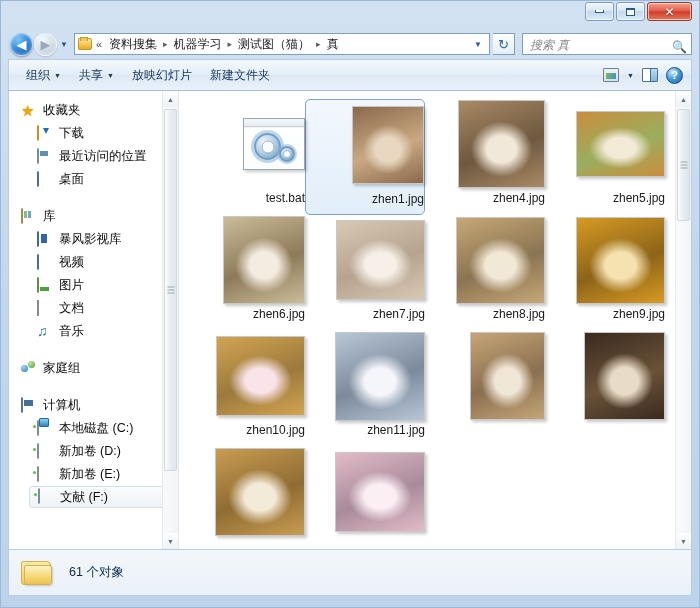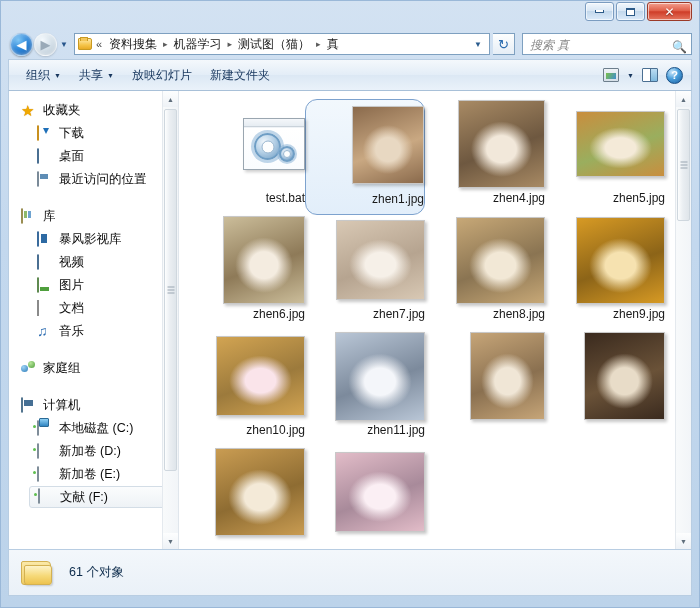--- a/index.html
+++ b/index.html
@@ -282,21 +282,21 @@
     box-shadow: 2px 2px 3px rgba(0,0,0,.22);
   }
   .tile .caption {
     font-size: 12px; color: #1a1a1a;
     margin-top: 4px; text-align: center;
     white-space: nowrap;
   }
   .tile.selected {
     background: linear-gradient(180deg,#f2f8fd 0%, #e2eefa 100%);
     border: 1px solid #7da2ce;
-    border-radius: 12px;
+    border-radius: 5px;
   }
   .bat-icon {
     width: 62px; height: 52px;
     border: 1px solid #9aa6b0;
     background: linear-gradient(180deg,#fbfcfd 0%, #eef2f6 18%, #ffffff 19%, #fafcfe 100%);
     box-shadow: 2px 2px 3px rgba(0,0,0,.2);
     position: relative;
   }
   .bat-icon .tb { position:absolute; top:0; left:0; right:0; height:8px; background:linear-gradient(180deg,#f4f7fa,#e6ecf2); border-bottom:1px solid #c9d2da;}
   .gear { position: absolute; border-radius: 50%; }
@@ -448,26 +448,26 @@
       <div class="navgroup">
         <div class="navrow head">
           <span class="nicon ni-star">★</span>
           <span>收藏夹</span>
         </div>
         <div class="navrow child">
           <span class="nicon"><span class="ni-dl"></span></span>
           <span>下载</span>
         </div>
         <div class="navrow child">
+          <span class="nicon"><span class="ni-recent"></span></span>
+          <span>最近访问的位置</span>
+        </div>
+        <div class="navrow child">
           <span class="nicon"><span class="ni-desk"></span></span>
           <span>桌面</span>
-        </div>
-        <div class="navrow child">
-          <span class="nicon"><span class="ni-recent"></span></span>
-          <span>最近访问的位置</span>
         </div>
       </div>
 
       <div class="navgap"></div>
 
       <div class="navgroup">
         <div class="navrow head">
           <span class="nicon"><span class="ni-lib"></span></span>
           <span>库</span>
         </div>

